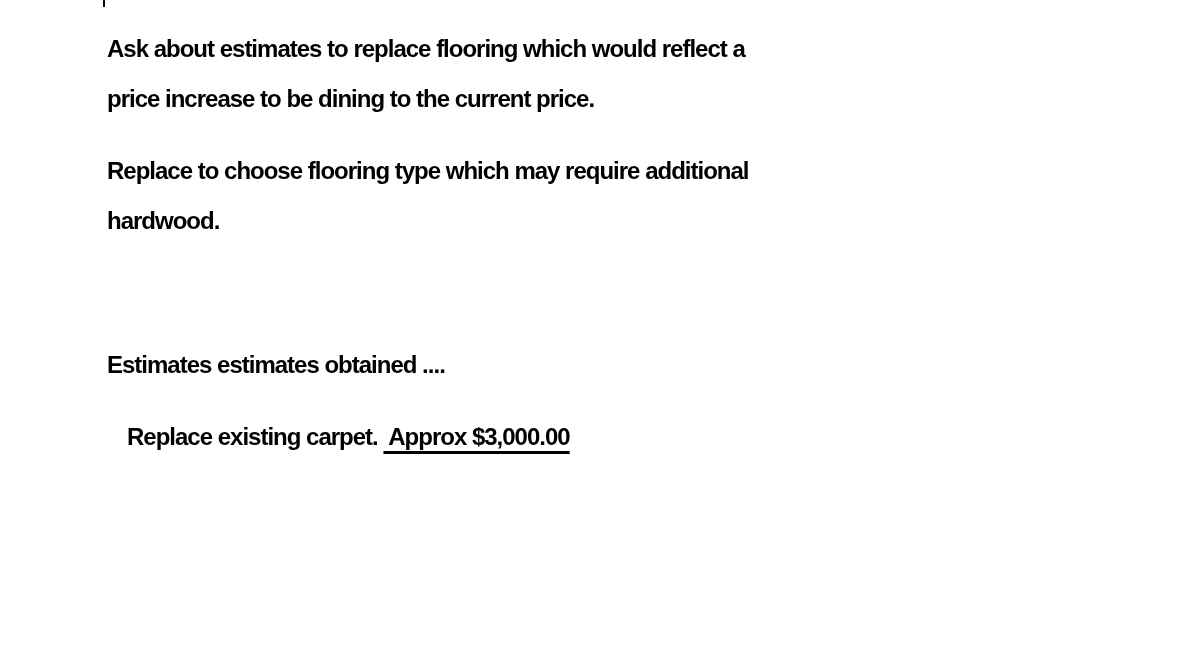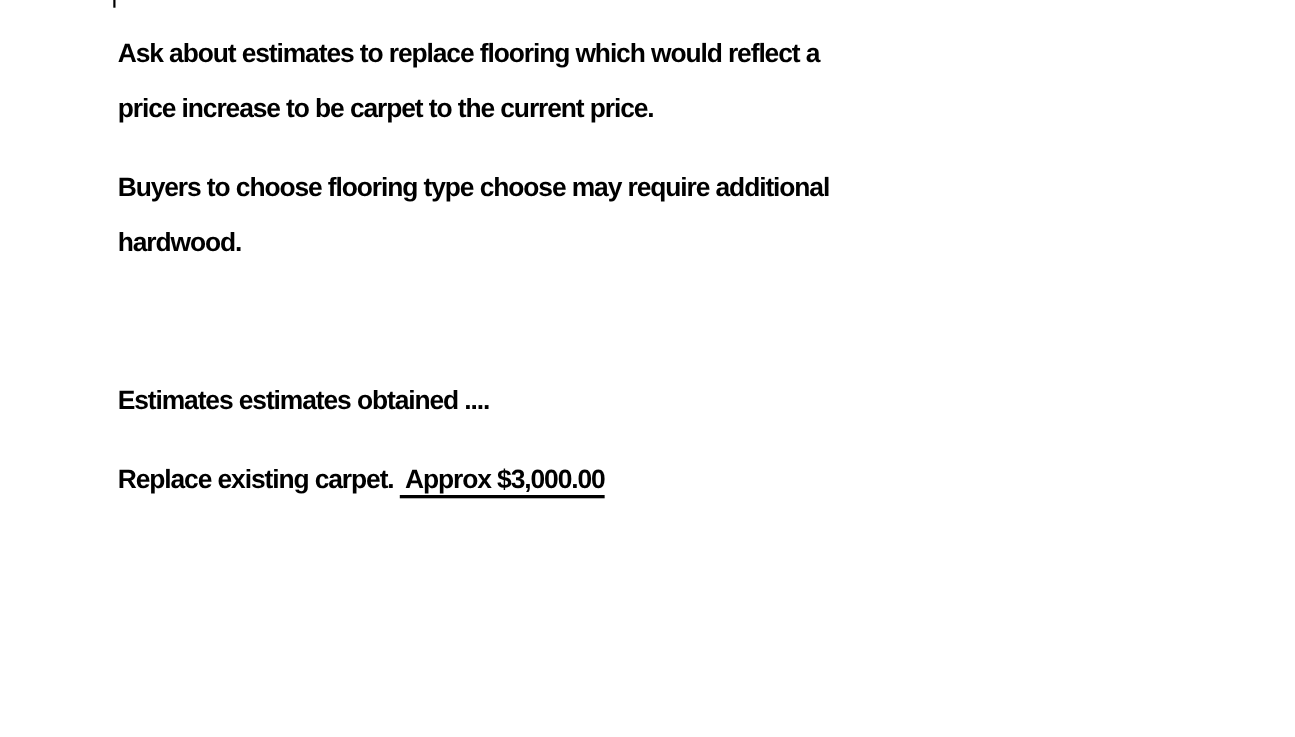--- a/index.html
+++ b/index.html
@@ -27,20 +27,21 @@
     font-size: 24px;
     line-height: 50px;
     letter-spacing: -1px;
   }
   .line {
     display: block;
     white-space: pre;
   }
   .seg {
     white-space: pre;
+    margin-left: 20px;
   }
   .u {
     text-decoration: underline;
     text-decoration-thickness: 3px;
     text-underline-offset: 6px;
     white-space: pre;
   }
   .blank-line {
     height: 72px;
   }
@@ -55,25 +56,25 @@
 </style>
 </head>
 <body>
 
 <div class="stray-mark"></div>
 
 <div class="page">
 
   <div class="para">
     <span class="line">Ask about estimates to replace flooring which would reflect a</span>
-    <span class="line">price increase to be carpet to the current price.</span>
+    <span class="line">price increase to be dining to the current price.</span>
   </div>
 
   <div class="para">
-    <span class="line">Buyers to choose flooring type choose may require additional</span>
+    <span class="line">Replace to choose flooring type which may require additional</span>
     <span class="line">hardwood.</span>
   </div>
 
   <div class="blank-line"></div>
 
   <div class="para">
     <span class="line">Estimates estimates obtained ....</span>
   </div>
 
   <div class="para">

